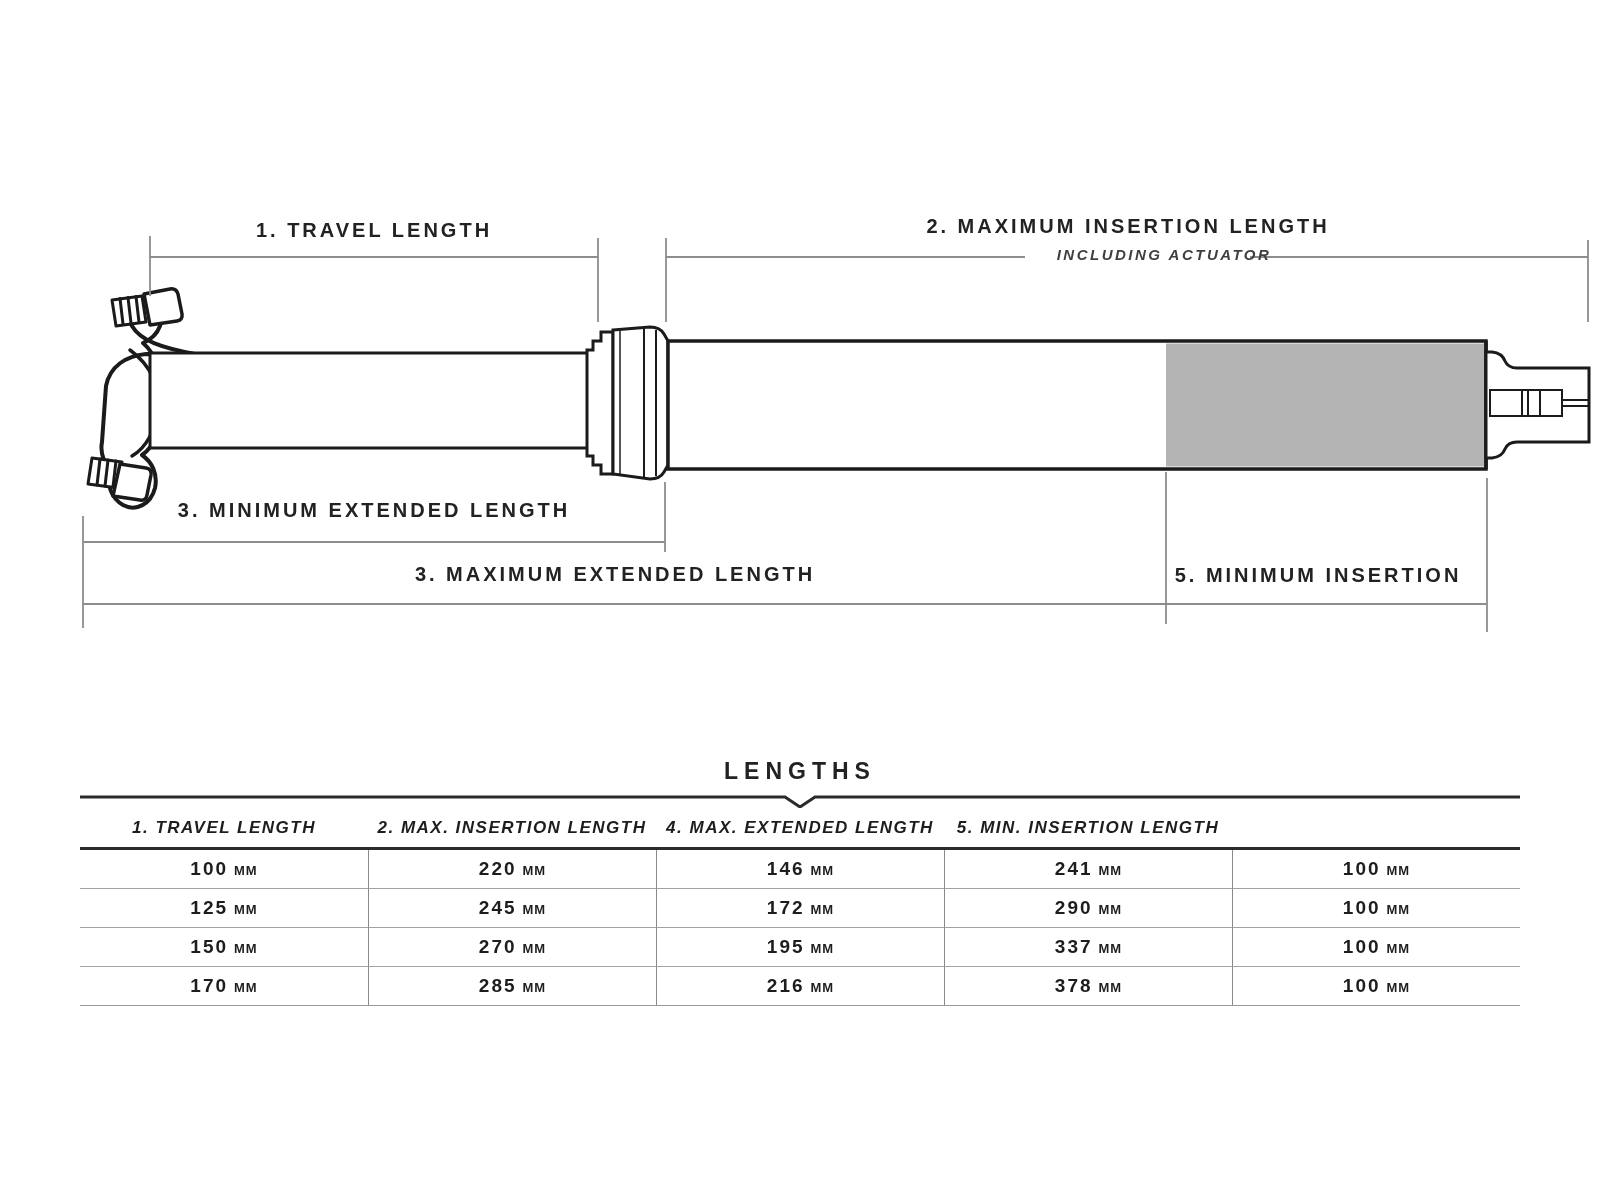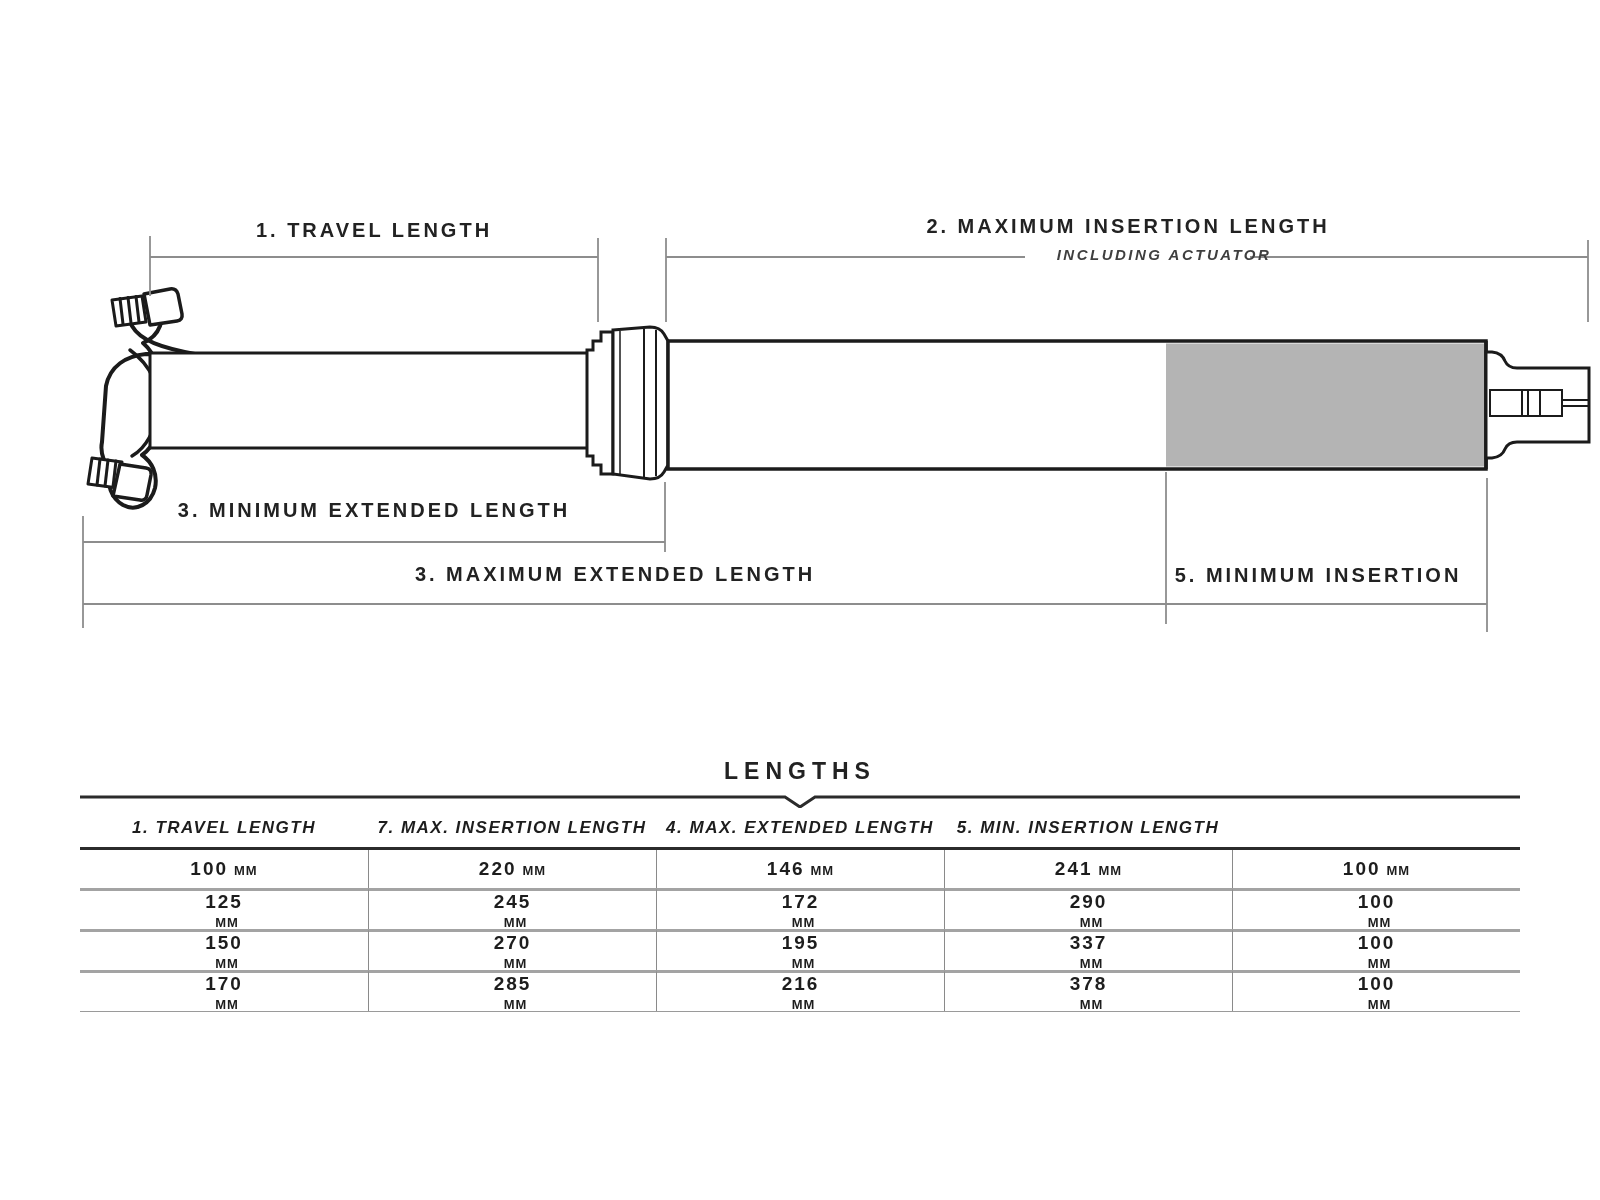--- a/index.html
+++ b/index.html
@@ -18,21 +18,21 @@
   .rule-svg{display:block;width:1440px;height:14px;}
   .thead{display:grid;grid-template-columns:repeat(5,1fr);
          border-bottom:3px solid #2b2b2b;}
   .th{text-align:center;padding:10px 0 9px 0;font-weight:bold;font-style:italic;
       font-size:17px;letter-spacing:1.5px;color:#1d1d1d;}
   .tbody{display:grid;grid-template-columns:repeat(5,1fr);
          border-bottom:1px solid #9a9a9a;}
   .td{height:38px;display:flex;align-items:center;justify-content:center;
       font-weight:bold;font-size:19px;letter-spacing:2px;color:#1d1d1d;}
   .td.colsep{border-left:1px solid #8a8a8a;}
-  .td.rowsep{border-top:3px solid #a3a3a3;flex-direction:column;}
+  .td.rowsep{border-top:1px solid #a3a3a3;}
   .td .unit{font-size:13px;letter-spacing:1px;margin-left:6px;padding-top:2px;}
 </style>
 </head>
 <body>
 
 <div class="stage">
 
   <svg class="drawing" width="1600" height="700" viewBox="0 0 1600 700">
 
     <g fill="#ffffff" stroke="#1b1b1b" stroke-width="4" stroke-linejoin="round" stroke-linecap="round">
@@ -115,21 +115,21 @@
   <div class="dim-label" style="left:615px;top:563px;">3. MAXIMUM EXTENDED LENGTH</div>
   <div class="dim-label" style="left:1302px;top:564px;margin-left:16px;">5. MINIMUM INSERTION</div>
 
   <div class="lengths">
     <div class="lengths-title">LENGTHS</div>
     <svg class="rule-svg" viewBox="0 0 1440 14" preserveAspectRatio="none">
       <path d="M0,3 H705 L720,13 L735,3 H1440" fill="none" stroke="#2b2b2b" stroke-width="3"></path>
     </svg>
     <div class="thead" id="thead">
         <div class="th">1. TRAVEL LENGTH</div>
-        <div class="th">7. MAX. INSERTION LENGTH</div>
+        <div class="th">2. MAX. INSERTION LENGTH</div>
         <div class="th">4. MAX. EXTENDED LENGTH</div>
         <div class="th">5. MIN. INSERTION LENGTH</div>
       </div>
     <div class="tbody" id="tbody">
         <div class="td">
           <span>100</span>
           <span class="unit">MM</span>
         </div>
         <div class="td colsep">
           <span>220</span>

